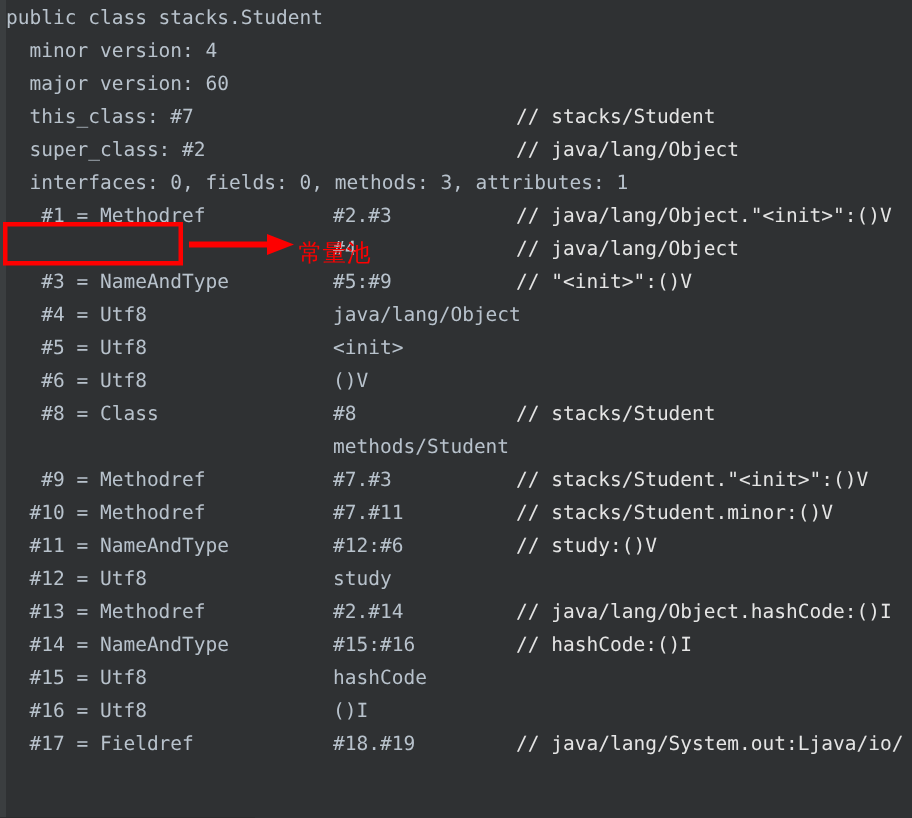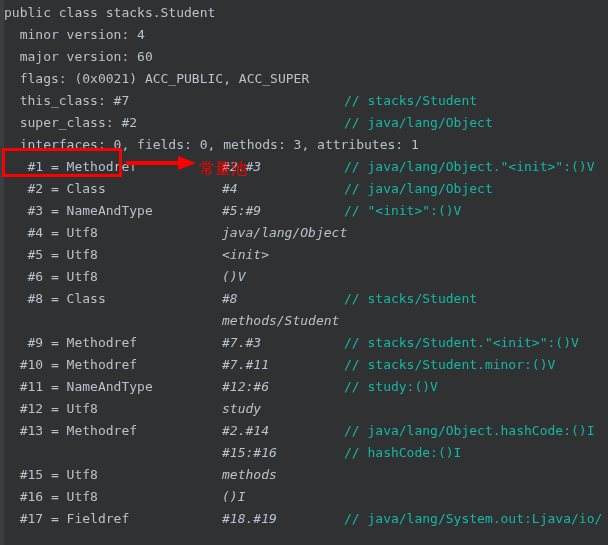--- a/index.html
+++ b/index.html
@@ -48,28 +48,27 @@
     position: absolute;
     left: 0;
     top: 0;
     white-space: pre;
   }
   .c-val {
     position: absolute;
     left: 218px;
     top: 0;
     white-space: pre;
-    font-style: italic;
   }
   .c-cmt {
     position: absolute;
     left: 340px;
     top: 0;
     white-space: pre;
-    color: #14b8a6;
+    color: #e5e5e5;
   }
   
   .hdr {
     position: absolute;
     left: 0;
     top: 0;
     white-space: pre;
   }
   
   #ann-box {
@@ -108,43 +107,42 @@
 <div id="screen">
 
   <div id="gutter"></div>
 
   <div id="code">
 
     <div id="header-block">
         <div class="line"><span class="hdr">public class stacks.Student</span></div>
         <div class="line"><span class="hdr">  minor version: 4</span></div>
         <div class="line"><span class="hdr">  major version: 60</span></div>
-        <div class="line"><span class="hdr">  flags: (0x0021) ACC_PUBLIC, ACC_SUPER</span></div>
         <div class="line"><span class="hdr">  this_class: #7</span><span class="c-cmt">// stacks/Student</span></div>
         <div class="line"><span class="hdr">  super_class: #2</span><span class="c-cmt">// java/lang/Object</span></div>
         <div class="line"><span class="hdr">  interfaces: 0, fields: 0, methods: 3, attributes: 1</span></div>
       </div>
 
 
     <div id="pool-block">
         <div class="line"><span class="c-label">   #1 = Methodref</span><span class="c-val">#2.#3</span><span class="c-cmt">// java/lang/Object."&lt;init&gt;":()V</span></div>
-        <div class="line"><span class="c-label">   #2 = Class</span><span class="c-val">#4</span><span class="c-cmt">// java/lang/Object</span></div>
+        <div class="line"><span class="c-val">#4</span><span class="c-cmt">// java/lang/Object</span></div>
         <div class="line"><span class="c-label">   #3 = NameAndType</span><span class="c-val">#5:#9</span><span class="c-cmt">// "&lt;init&gt;":()V</span></div>
         <div class="line"><span class="c-label">   #4 = Utf8</span><span class="c-val">java/lang/Object</span></div>
         <div class="line"><span class="c-label">   #5 = Utf8</span><span class="c-val">&lt;init&gt;</span></div>
         <div class="line"><span class="c-label">   #6 = Utf8</span><span class="c-val">()V</span></div>
         <div class="line"><span class="c-label">   #8 = Class</span><span class="c-val">#8</span><span class="c-cmt">// stacks/Student</span></div>
         <div class="line"><span class="c-val">methods/Student</span></div>
         <div class="line"><span class="c-label">   #9 = Methodref</span><span class="c-val">#7.#3</span><span class="c-cmt">// stacks/Student."&lt;init&gt;":()V</span></div>
         <div class="line"><span class="c-label">  #10 = Methodref</span><span class="c-val">#7.#11</span><span class="c-cmt">// stacks/Student.minor:()V</span></div>
         <div class="line"><span class="c-label">  #11 = NameAndType</span><span class="c-val">#12:#6</span><span class="c-cmt">// study:()V</span></div>
         <div class="line"><span class="c-label">  #12 = Utf8</span><span class="c-val">study</span></div>
         <div class="line"><span class="c-label">  #13 = Methodref</span><span class="c-val">#2.#14</span><span class="c-cmt">// java/lang/Object.hashCode:()I</span></div>
-        <div class="line"><span class="c-val">#15:#16</span><span class="c-cmt">// hashCode:()I</span></div>
-        <div class="line"><span class="c-label">  #15 = Utf8</span><span class="c-val">methods</span></div>
+        <div class="line"><span class="c-label">  #14 = NameAndType</span><span class="c-val">#15:#16</span><span class="c-cmt">// hashCode:()I</span></div>
+        <div class="line"><span class="c-label">  #15 = Utf8</span><span class="c-val">hashCode</span></div>
         <div class="line"><span class="c-label">  #16 = Utf8</span><span class="c-val">()I</span></div>
         <div class="line"><span class="c-label">  #17 = Fieldref</span><span class="c-val">#18.#19</span><span class="c-cmt">// java/lang/System.out:Ljava/io/</span></div>
       </div>
   </div>
 
   <div id="ann-box"></div>
 
   <svg id="ann-arrow" viewBox="0 0 70 16" xmlns="http://www.w3.org/2000/svg">
     <line x1="0" y1="8" x2="56" y2="8" stroke="#fe0000" stroke-width="4"></line>
     <polygon points="52,1 70,8 52,15" fill="#fe0000"></polygon>

